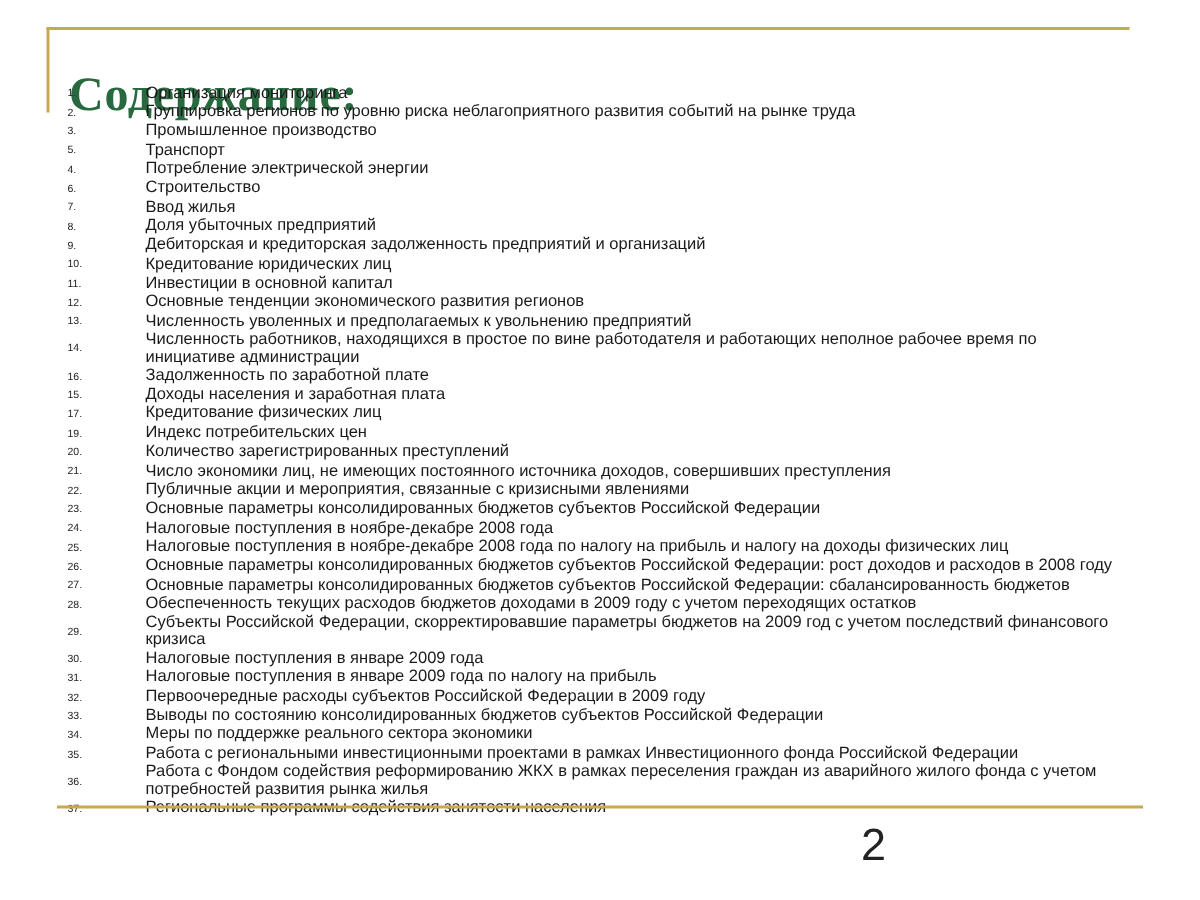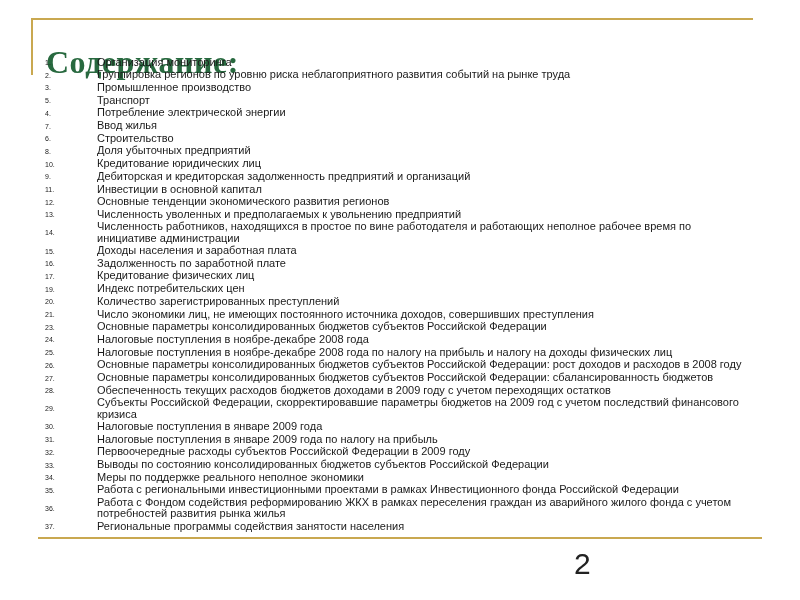--- a/index.html
+++ b/index.html
@@ -112,80 +112,84 @@
       </li>
       <li class="toc-item">
         <span class="num">5.</span>
         <span class="txt">Транспорт</span>
       </li>
       <li class="toc-item">
         <span class="num">4.</span>
         <span class="txt">Потребление электрической энергии</span>
       </li>
       <li class="toc-item">
+        <span class="num">6.</span>
+        <span class="txt">Строительство</span>
+      </li>
+      <li class="toc-item">
         <span class="num">7.</span>
         <span class="txt">Ввод жилья</span>
       </li>
       <li class="toc-item">
-        <span class="num">6.</span>
-        <span class="txt">Строительство</span>
-      </li>
-      <li class="toc-item">
         <span class="num">8.</span>
         <span class="txt">Доля убыточных предприятий</span>
       </li>
       <li class="toc-item">
+        <span class="num">9.</span>
+        <span class="txt">Дебиторская и кредиторская задолженность предприятий и организаций</span>
+      </li>
+      <li class="toc-item">
         <span class="num">10.</span>
         <span class="txt">Кредитование юридических лиц</span>
       </li>
       <li class="toc-item">
-        <span class="num">9.</span>
-        <span class="txt">Дебиторская и кредиторская задолженность предприятий и организаций</span>
-      </li>
-      <li class="toc-item">
         <span class="num">11.</span>
         <span class="txt">Инвестиции в основной капитал</span>
       </li>
       <li class="toc-item">
         <span class="num">12.</span>
         <span class="txt">Основные тенденции экономического развития регионов</span>
       </li>
       <li class="toc-item">
         <span class="num">13.</span>
         <span class="txt">Численность уволенных и предполагаемых к увольнению предприятий</span>
       </li>
       <li class="toc-item">
         <span class="num">14.</span>
         <span class="txt">Численность работников, находящихся в простое по вине работодателя и работающих неполное рабочее время по инициативе администрации</span>
       </li>
       <li class="toc-item">
+        <span class="num">16.</span>
+        <span class="txt">Задолженность по заработной плате</span>
+      </li>
+      <li class="toc-item">
         <span class="num">15.</span>
         <span class="txt">Доходы населения и заработная плата</span>
       </li>
       <li class="toc-item">
-        <span class="num">16.</span>
-        <span class="txt">Задолженность по заработной плате</span>
-      </li>
-      <li class="toc-item">
         <span class="num">17.</span>
         <span class="txt">Кредитование физических лиц</span>
       </li>
       <li class="toc-item">
         <span class="num">19.</span>
         <span class="txt">Индекс потребительских цен</span>
       </li>
       <li class="toc-item">
         <span class="num">20.</span>
         <span class="txt">Количество зарегистрированных преступлений</span>
       </li>
       <li class="toc-item">
         <span class="num">21.</span>
         <span class="txt">Число экономики лиц, не имеющих постоянного источника доходов, совершивших преступления</span>
       </li>
       <li class="toc-item">
+        <span class="num">22.</span>
+        <span class="txt">Публичные акции и мероприятия, связанные с кризисными явлениями</span>
+      </li>
+      <li class="toc-item">
         <span class="num">23.</span>
         <span class="txt">Основные параметры консолидированных бюджетов субъектов Российской Федерации</span>
       </li>
       <li class="toc-item">
         <span class="num">24.</span>
         <span class="txt">Налоговые поступления в ноябре-декабре 2008 года</span>
       </li>
       <li class="toc-item">
         <span class="num">25.</span>
         <span class="txt">Налоговые поступления в ноябре-декабре 2008 года по налогу на прибыль и налогу на доходы физических лиц</span>
@@ -217,21 +221,21 @@
       <li class="toc-item">
         <span class="num">32.</span>
         <span class="txt">Первоочередные расходы субъектов Российской Федерации в 2009 году</span>
       </li>
       <li class="toc-item">
         <span class="num">33.</span>
         <span class="txt">Выводы по состоянию консолидированных бюджетов субъектов Российской Федерации</span>
       </li>
       <li class="toc-item">
         <span class="num">34.</span>
-        <span class="txt">Меры по поддержке реального неполное экономики</span>
+        <span class="txt">Меры по поддержке реального сектора экономики</span>
       </li>
       <li class="toc-item">
         <span class="num">35.</span>
         <span class="txt">Работа с региональными инвестиционными проектами в рамках Инвестиционного фонда Российской Федерации</span>
       </li>
       <li class="toc-item">
         <span class="num">36.</span>
         <span class="txt">Работа с Фондом содействия реформированию ЖКХ в рамках переселения граждан из аварийного жилого фонда с учетом потребностей развития рынка жилья</span>
       </li>
       <li class="toc-item">

